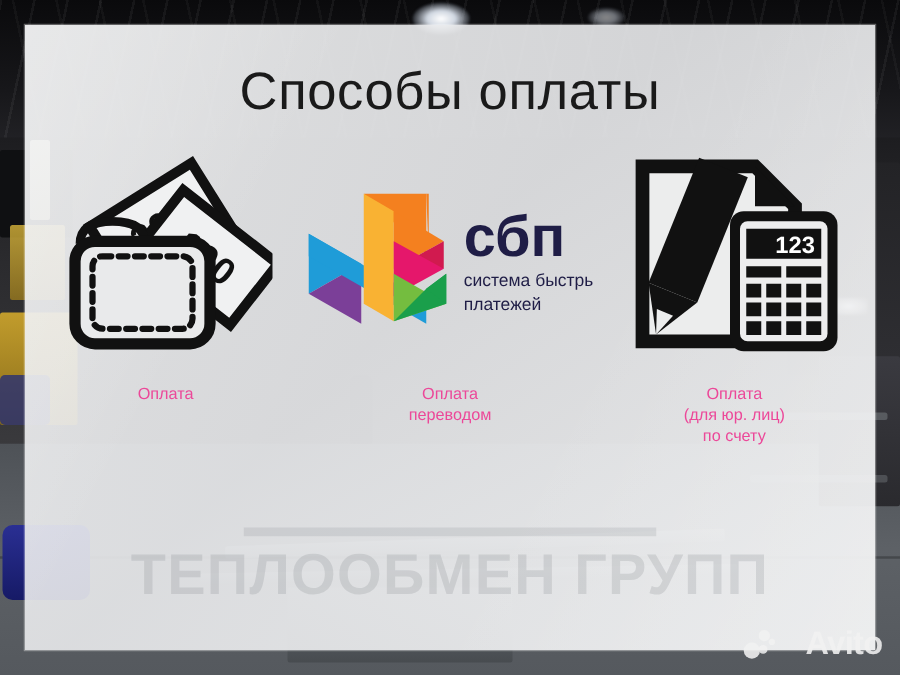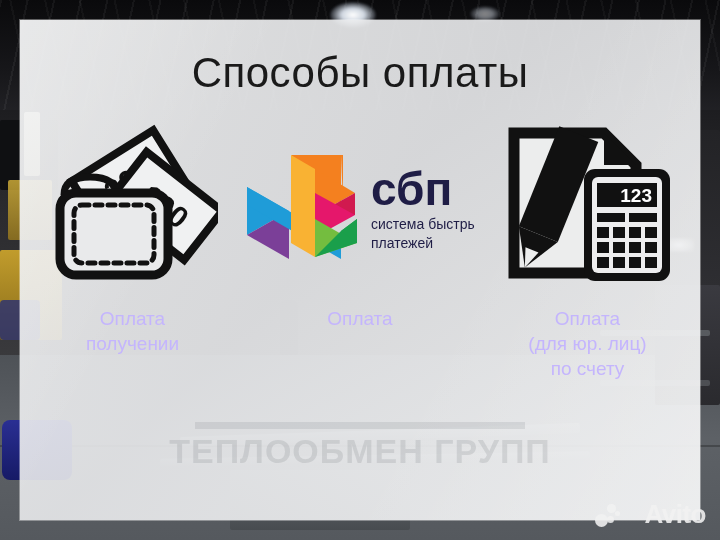--- a/index.html
+++ b/index.html
@@ -74,27 +74,27 @@
   .title{
     position:absolute;left:0;right:0;top:52px;text-align:center;
     font-size:42px;line-height:1;color:#1a1a1a;letter-spacing:.5px;font-weight:400;
   }
 
   
   .cols{position:absolute;left:20px;top:118px;width:680px;height:290px;display:flex;}
   .col{flex:1;display:flex;flex-direction:column;align-items:center;}
   .icon-box{height:180px;display:flex;align-items:center;justify-content:center;}
   .caption{
-    margin-top:8px;text-align:center;font-size:19px;line-height:1.32;color:#c4b5fd;
+    margin-top:8px;text-align:center;font-size:13px;line-height:1.32;color:#ec4899;
   }
 
   
   .wm-company{
     position:absolute;left:0;right:0;top:432px;text-align:center;
-    font-size:34px;font-weight:700;letter-spacing:1px;
+    font-size:46px;font-weight:700;letter-spacing:1px;
     color:rgba(120,125,130,.20);
   }
   .wm-company:before{
     content:"";position:absolute;left:50%;transform:translateX(-50%);
     top:-10px;width:330px;height:7px;background:rgba(120,125,130,.17);
   }
   .wm-avito{
     position:absolute;right:14px;bottom:10px;display:flex;align-items:center;gap:23px;
     opacity:.88;
   }
@@ -161,21 +161,20 @@
 
           <path d="M16 72 q0 -18 26 -18 q26 0 26 18" fill="none" stroke="#111" stroke-width="7"></path>
 
           <rect x="12" y="70" width="108" height="82" rx="16" fill="#e9eaeb" stroke="#111" stroke-width="9"></rect>
 
           <rect x="26" y="82" width="80" height="58" rx="8" fill="none" stroke="#111" stroke-width="5" stroke-dasharray="7 6" stroke-linecap="round"></rect>
         </svg>
       </div>
       <div class="caption">
         <div>Оплата</div>
-        <div>получении</div>
       </div>
     </div>
 
     <div class="col">
       <div class="icon-box">
         <svg width="230" height="110" viewBox="0 0 230 110" aria-hidden="true">
           <g>
 
             <polygon points="2,34 44,58 2,82" fill="#1f9cd8"></polygon>
 
@@ -197,20 +196,21 @@
             <polygon points="70,104 112,90 112,66 96,78" fill="#1a9f4b"></polygon>
             <polygon points="96,78 112,66 112,90" fill="#1a9f4b"></polygon>
           </g>
           <text x="126" y="52" font-family="Liberation Sans, sans-serif" font-size="46" font-weight="700" fill="#1f1d46">сбп</text>
           <text x="126" y="76" font-family="Liberation Sans, sans-serif" font-size="14" fill="#1f1d46">система быстрых</text>
           <text x="126" y="95" font-family="Liberation Sans, sans-serif" font-size="14" fill="#1f1d46">платежей</text>
         </svg>
       </div>
       <div class="caption">
         <div>Оплата</div>
+        <div>переводом</div>
       </div>
     </div>
 
     <div class="col">
       <div class="icon-box">
         <svg width="175" height="170" viewBox="0 0 175 170" aria-hidden="true">
 
           <g>
             <path d="M14 10 H104 L136 42 V150 H14 Z" fill="#eceded" stroke="#111" stroke-width="11" stroke-linejoin="miter"></path>
             <path d="M104 10 V42 H136 Z" fill="#111"></path>

